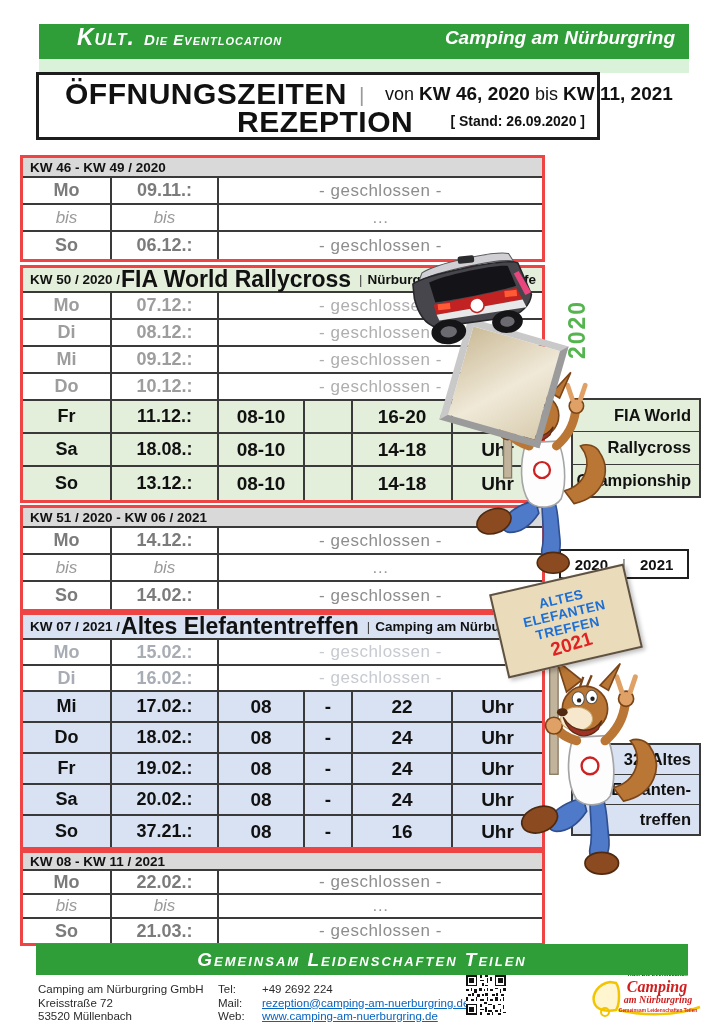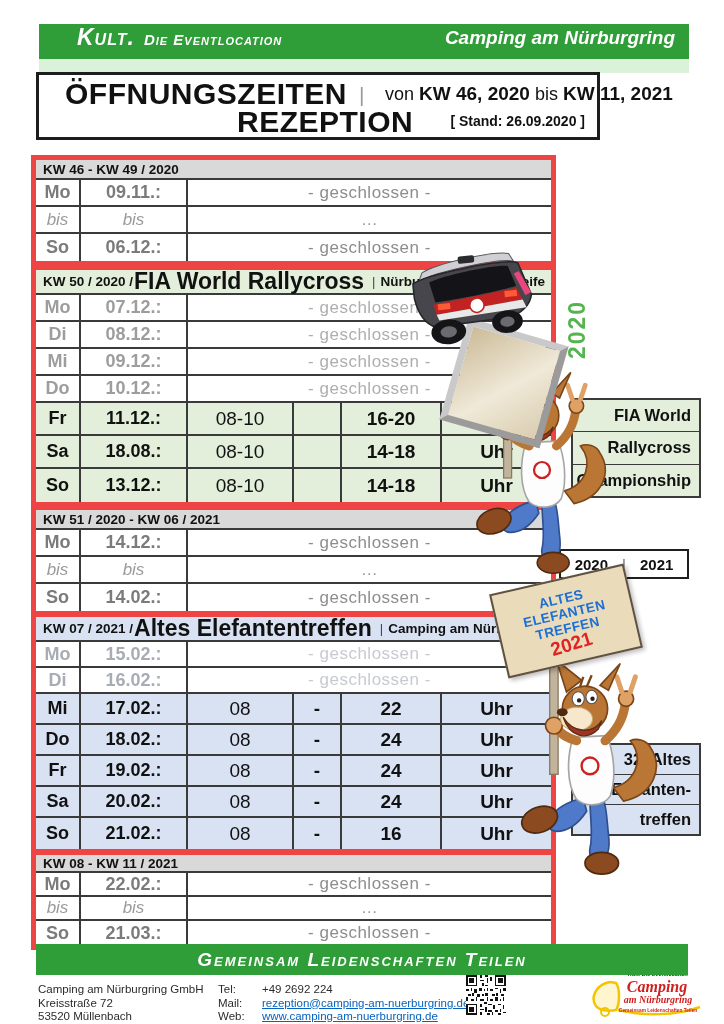--- a/index.html
+++ b/index.html
@@ -19,38 +19,38 @@
   
   .titlebox{position:absolute;left:36px;top:72px;width:564px;height:68px;background:#fff;border:3px solid #1d1d1d;z-index:2}
   .t-main{position:absolute;left:26px;top:2px;font-size:30px;font-weight:bold;letter-spacing:.5px}
   .t-sep{position:absolute;left:320px;top:8px;color:#9a9a9a;font-size:21px}
   .t-range{position:absolute;left:346px;top:8px;font-size:18px;white-space:nowrap}
   .t-range b{font-size:19px}
   .t-sub{position:absolute;left:198px;top:30px;font-size:30px;font-weight:bold;letter-spacing:.5px}
   .t-stand{position:absolute;right:12px;top:38px;font-size:14px;font-weight:bold}
 
   
-  .sec{position:absolute;left:31px;width:525px;border:5px solid #ef4444;background:#86efac;z-index:1}
+  .sec{position:absolute;left:20px;width:525px;border:3px solid #ef4444;background:#86efac;z-index:1}
   .sec-header{display:flex;align-items:center;padding:0 7px;font-weight:bold;border-bottom:2px solid #3a3a3a;
               white-space:nowrap;position:relative}
   .sh20{height:20px}.sh25{height:25px}.sh18{height:18px}
   .sh-pre,.sh-loc,.sh-tail{font-size:13.5px}
   .sh-big{font-size:23px;margin:0 3px 0 1px}
   .sh-sep{font-weight:400;color:#444;margin:0 5px;font-size:13px}
   .sh-tail{position:absolute;right:6px}
   .hdr-gray{background:#d9d9d9}.hdr-green{background:#e3efda}.hdr-blue{background:#d9e2f3}
 
   .row{display:flex;border-bottom:2px solid #3a3a3a;background:#fff}
   .row:last-child{border-bottom:none}
   .h27{height:27px}.h33{height:33px}.h26{height:26px}.h31{height:31px}.h24{height:24px}
   .c{display:flex;align-items:center;justify-content:center}
-  .day{width:45px;border-right:2px solid #3a3a3a;font-weight:bold;font-size:18px}
+  .day{width:89px;border-right:2px solid #3a3a3a;font-weight:bold;font-size:18px}
   .date{width:107px;border-right:2px solid #3a3a3a;font-weight:bold;font-size:18px}
   .merged{flex:1;font-size:17px;letter-spacing:.5px}
-  .t1{width:106px;border-right:2px solid #3a3a3a;font-weight:normal;font-size:19px}
+  .t1{width:86px;border-right:2px solid #3a3a3a;font-weight:bold;font-size:19px}
   .tsep{width:48px;border-right:2px solid #3a3a3a;font-weight:bold;font-size:19px}
   .t2{width:100px;border-right:2px solid #3a3a3a;font-weight:bold;font-size:19px}
   .unit{flex:1;font-weight:bold;font-size:19px}
   .s-gray .day,.s-gray .date{color:#7b7b7b}
   .s-gray .merged{color:#8d8d8d}
   .mut1 .day,.mut1 .date{color:#9d9d9d}
   .mut1 .merged{color:#aeaeae}
   .mut2 .day,.mut2 .date{color:#a8acb4}
   .mut2 .merged{color:#c7cad0}
   .dots .day,.dots .date{font-style:italic;font-weight:400;color:#9a9a9a;font-size:17px}
@@ -286,21 +286,21 @@
     <div class="row h31 bg-blue">
       <div class="c day">Sa</div>
       <div class="c date">20.02.:</div>
       <div class="c t1">08</div>
       <div class="c tsep">-</div>
       <div class="c t2">24</div>
       <div class="c unit">Uhr</div>
     </div>
     <div class="row h31 bg-blue">
       <div class="c day">So</div>
-      <div class="c date">21.02.:</div>
+      <div class="c date">37.21.:</div>
       <div class="c t1">08</div>
       <div class="c tsep">-</div>
       <div class="c t2">16</div>
       <div class="c unit">Uhr</div>
     </div>
   </div>
 
   <div class="sec s-gray" style="top:850px">
     <div class="sec-header hdr-gray sh18">
       <span class="sh-pre">KW 08 - KW 11 / 2021</span>

